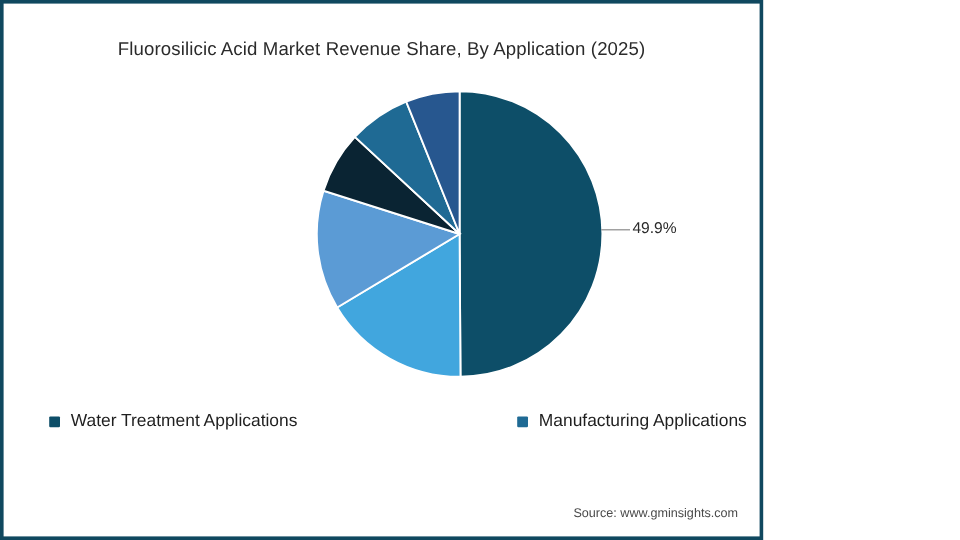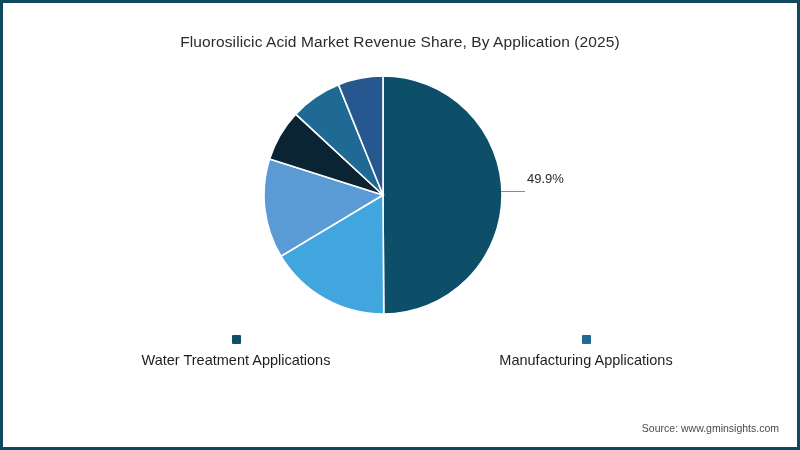--- a/index.html
+++ b/index.html
@@ -5,21 +5,21 @@
   html, body {
     margin: 0;
     padding: 0;
     background: #ffffff;
   }
   body {
     font-family: "Liberation Sans", sans-serif;
   }
   .frame {
     position: relative;
-    width: 800px;
+    width: 636px;
     height: 450px;
     box-sizing: border-box;
     border: 3px solid #10485f;
     background: #ffffff;
     overflow: hidden;
   }
   .chart-title {
     position: absolute;
     top: 30px;
     left: 0;
@@ -46,41 +46,40 @@
     position: absolute;
     left: 498px;
     top: 188px;
     width: 24px;
     height: 1px;
     background: #8a8a8a;
   }
   .pct-label {
     position: absolute;
     left: 524px;
-    top: 168px;
+    top: 179px;
     font-size: 13px;
     color: #2b2b2b;
   }
   .legend {
     position: absolute;
     left: 38px;
     top: 333px;
     width: 700px;
     display: grid;
     grid-template-columns: 390px 1fr;
     grid-auto-rows: 30px;
     grid-auto-flow: column;
     align-items: center;
   }
   .legend-item {
     display: flex;
     align-items: center;
     gap: 9px;
     line-height: 1;
-    flex-direction: column;
   }
   .swatch {
     width: 9px;
     height: 9px;
     flex: 0 0 9px;
     border-radius: 1px;
   }
   .legend-label {
     font-size: 14.5px;
     color: #1f1f1f;

